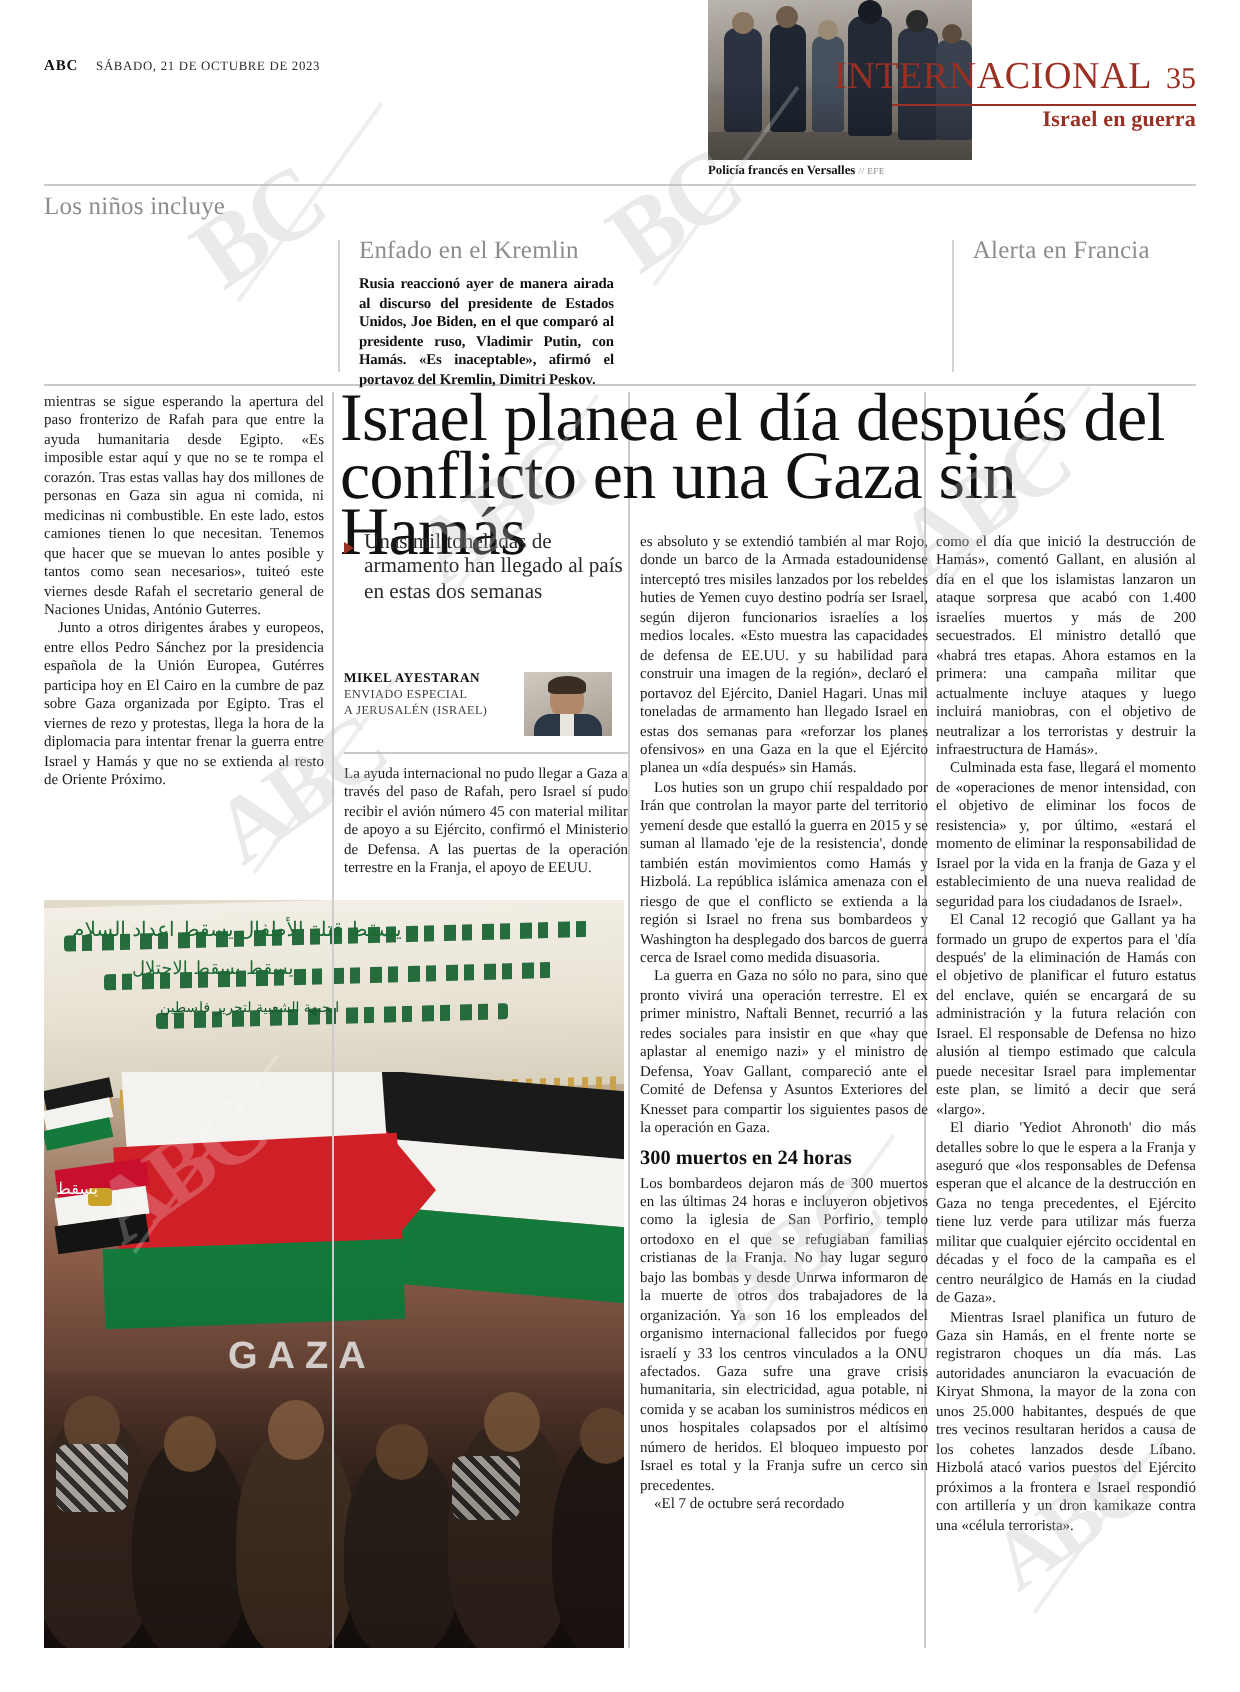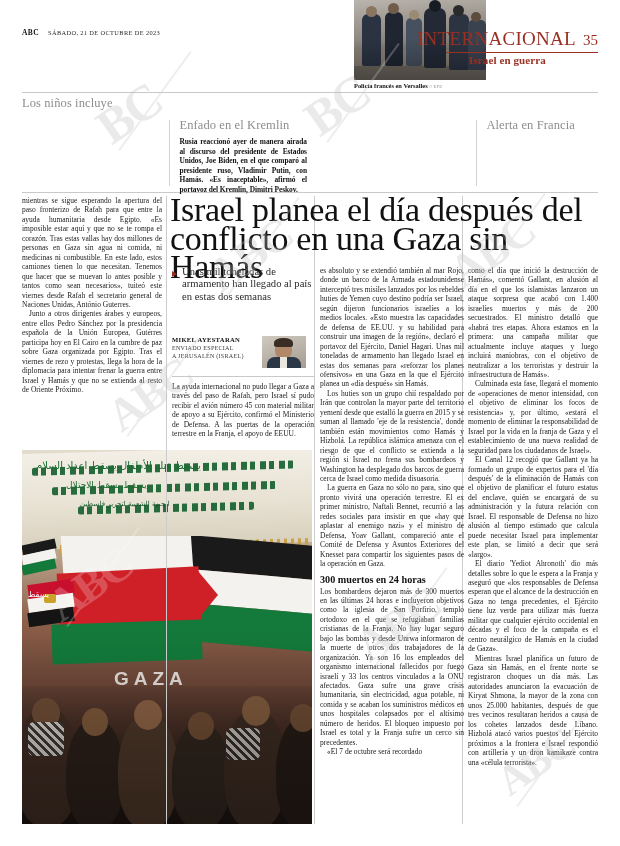--- a/index.html
+++ b/index.html
@@ -54,21 +54,20 @@
   }
   .mast-page {
     font-family:"Liberation Serif", serif;
     font-size:15px; color:#9a2f23;
   }
   .mast-rule { height:1px; background:#9a2f23; margin:2px 0 1px auto; width:152px; }
   .mast-sub {
     font-family:"Liberation Serif", serif;
     font-weight:700; font-size:11px; color:#9a2f23;
     letter-spacing:.1px;
-    text-align:center;
   }
 
   
   .briefs {
     position:absolute; left:22px; top:96px; width:576px; height:94px;
     display:flex; z-index:5;
   }
   .brief { width:148px; padding-right:10px; position:relative; }
   .brief + .brief { padding-left:10px;margin-top:22px; }
   .brief-title {

